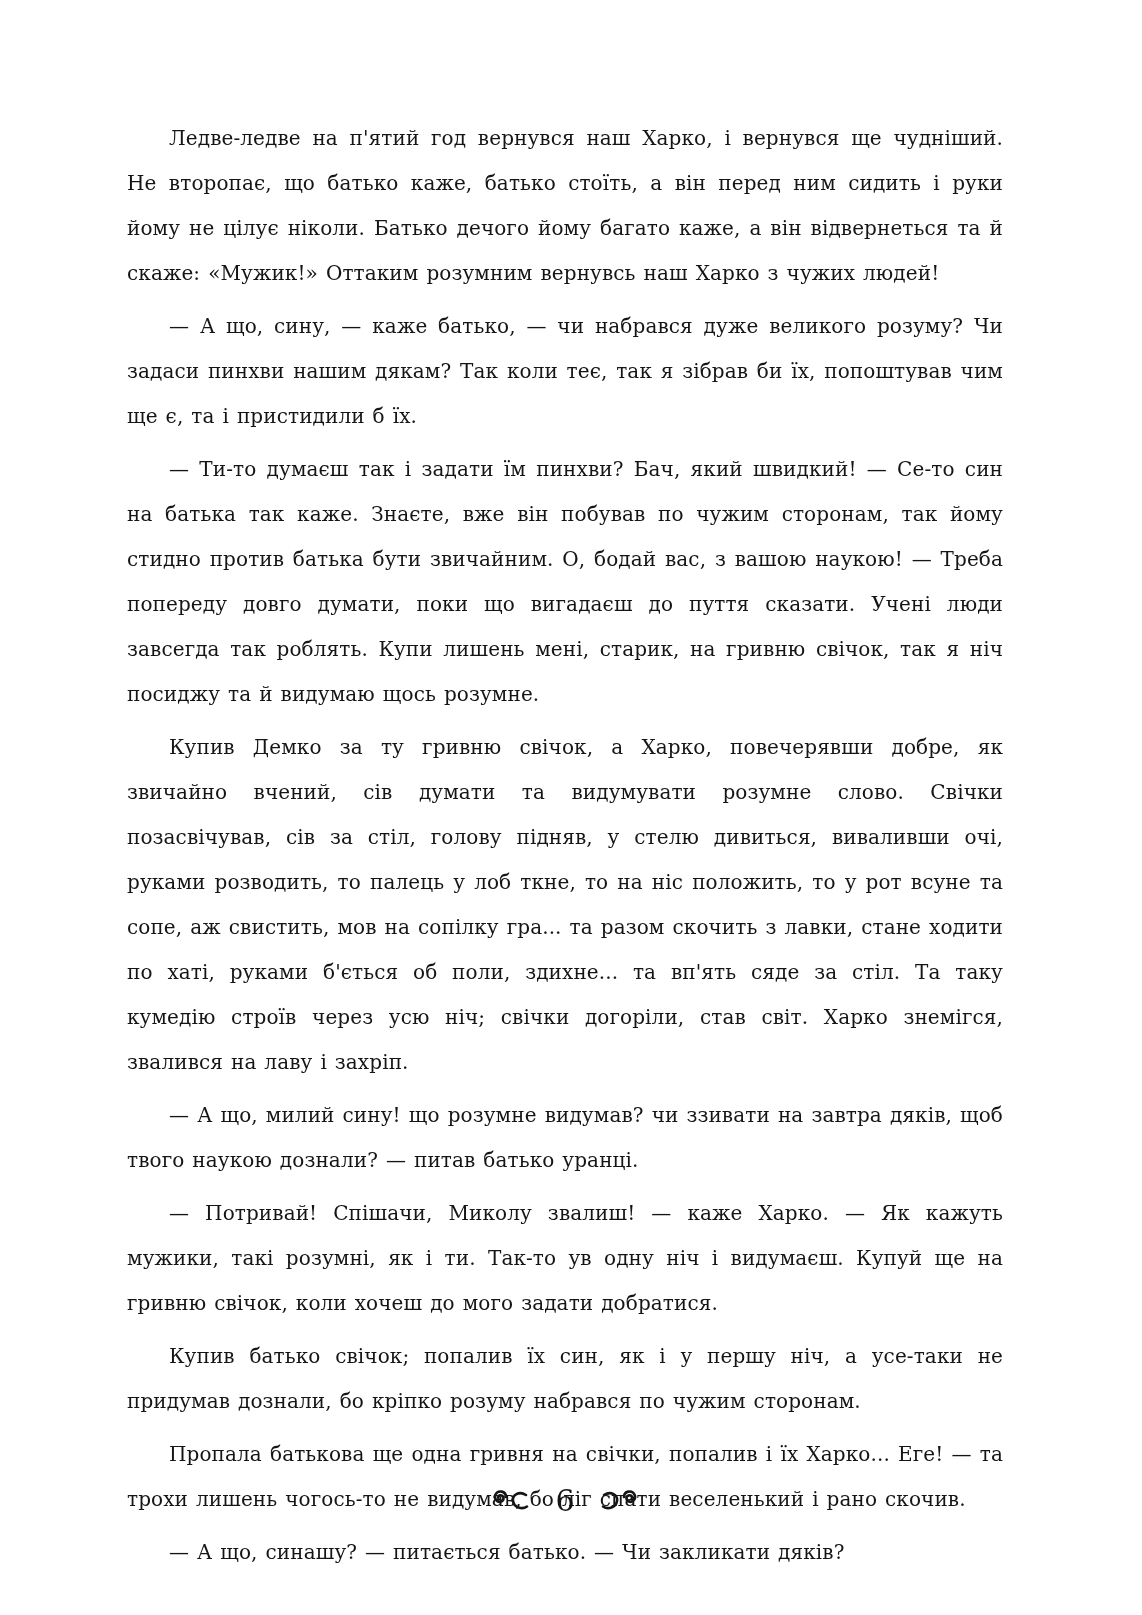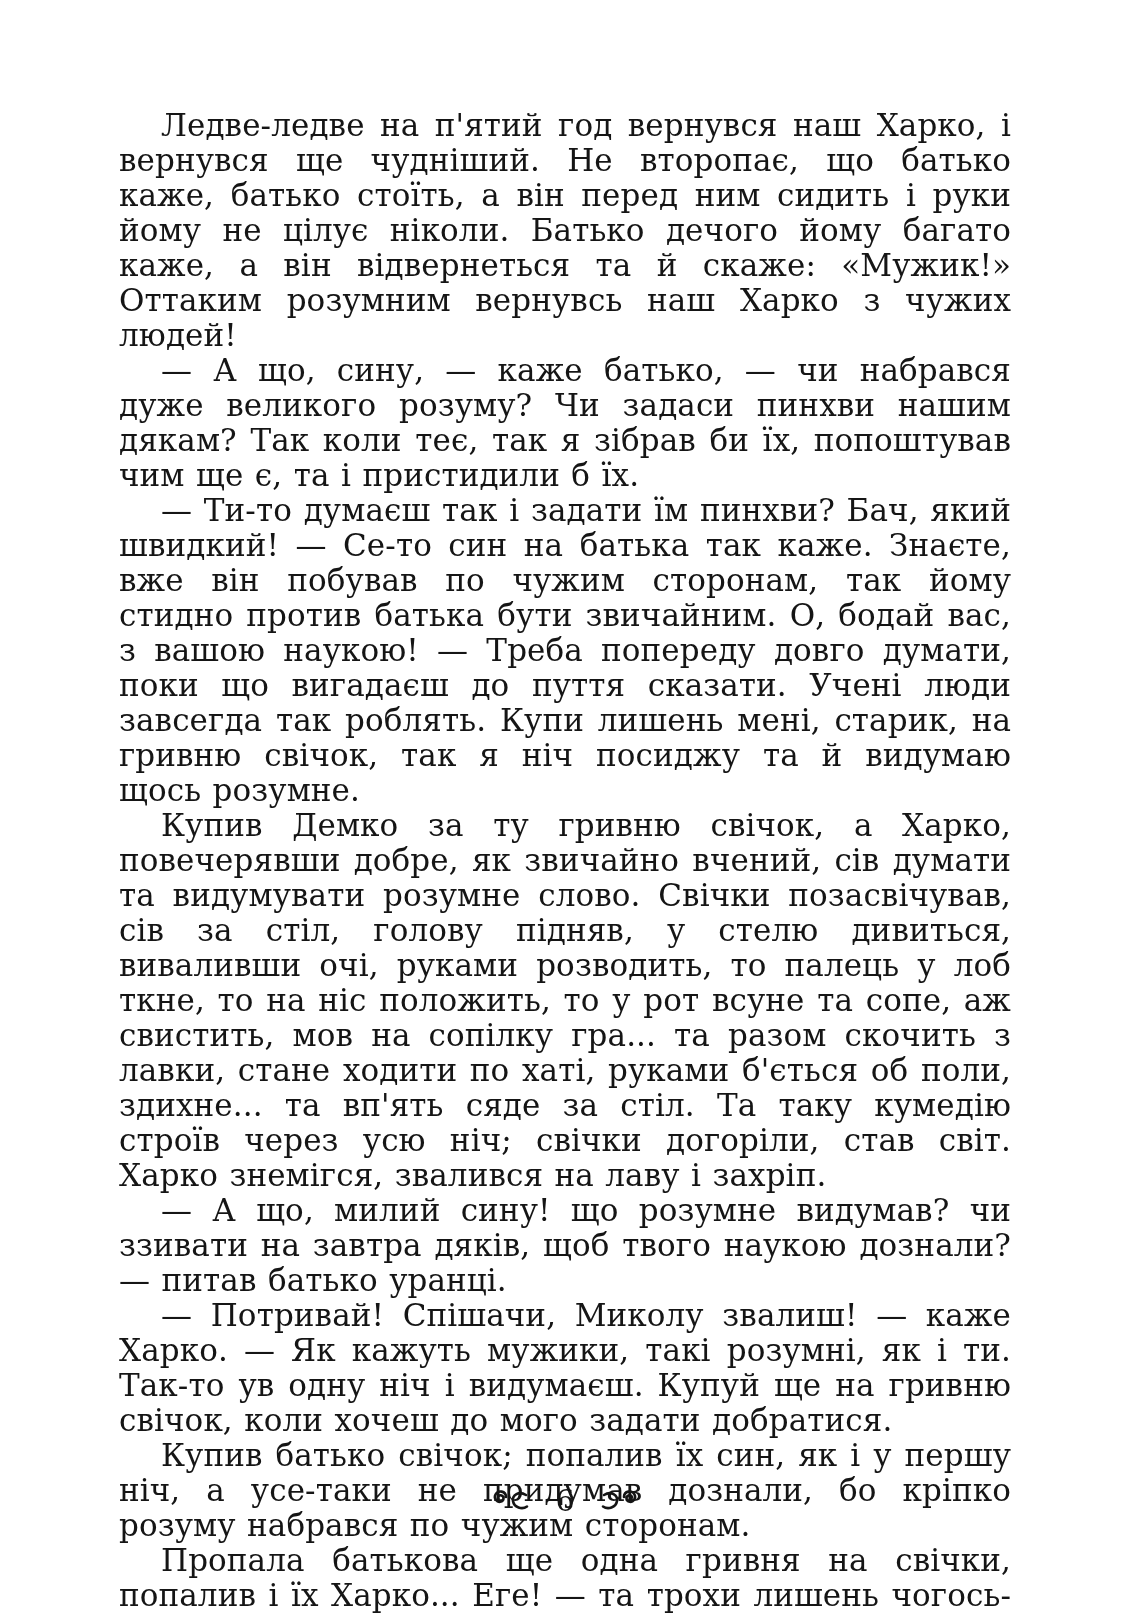--- a/index.html
+++ b/index.html
@@ -16,24 +16,24 @@
     color: #151515;
     overflow: hidden;
   }
   .text-block {
     position: absolute;
     top: 108px;
     left: 119px;
     width: 892px;
   }
   .text-block p {
-    margin: 0;
+    margin: 8px;
     padding: 0;
-    font-size: 31px;
-    line-height: 35px;
+    font-size: 20px;
+    line-height: 45px;
     text-align: justify;
     text-indent: 42px;
     letter-spacing: 0.1px;
     word-spacing: 1.5px;
   }
   .page-footer {
     position: absolute;
     left: 119px;
     width: 892px;
     top: 1484px;
@@ -60,20 +60,21 @@
 
   <div class="text-block">
     <p>Ледве-ледве на п'ятий год вернувся наш Харко, і вернувся ще чудніший. Не второпає, що батько каже, батько стоїть, а він перед ним сидить і руки йому не цілує ніколи. Батько дечого йому багато каже, а він відвернеться та й скаже: «Мужик!» Оттаким розумним вернувсь наш Харко з чужих людей!</p>
     <p>— А що, сину, — каже батько, — чи набрався дуже великого розуму? Чи задаси пинхви нашим дякам? Так коли теє, так я зібрав би їх, попоштував чим ще є, та і пристидили б їх.</p>
     <p>— Ти-то думаєш так і задати їм пинхви? Бач, який швидкий! — Се-то син на батька так каже. Знаєте, вже він побував по чужим сторонам, так йому стидно против батька бути звичайним. О, бодай вас, з вашою наукою! — Треба попереду довго думати, поки що вигадаєш до пуття сказати. Учені люди завсегда так роблять. Купи лишень мені, старик, на гривню свічок, так я ніч посиджу та й видумаю щось розумне.</p>
     <p>Купив Демко за ту гривню свічок, а Харко, повечерявши добре, як звичайно вчений, сів думати та видумувати розумне слово. Свічки позасвічував, сів за стіл, голову підняв, у стелю дивиться, виваливши очі, руками розводить, то палець у лоб ткне, то на ніс положить, то у рот всуне та сопе, аж свистить, мов на сопілку гра... та разом скочить з лавки, стане ходити по хаті, руками б'ється об поли, здихне... та вп'ять сяде за стіл. Та таку кумедію строїв через усю ніч; свічки догоріли, став світ. Харко знемігся, звалився на лаву і захріп.</p>
     <p>— А що, милий сину! що розумне видумав? чи ззивати на завтра дяків, щоб твого наукою дознали? — питав батько уранці.</p>
     <p>— Потривай! Спішачи, Миколу звалиш! — каже Харко. — Як кажуть мужики, такі розумні, як і ти. Так-то ув одну ніч і видумаєш. Купуй ще на гривню свічок, коли хочеш до мого задати добратися.</p>
     <p>Купив батько свічок; попалив їх син, як і у першу ніч, а усе-таки не придумав дознали, бо кріпко розуму набрався по чужим сторонам.</p>
     <p>Пропала батькова ще одна гривня на свічки, попалив і їх Харко... Еге! — та трохи лишень чогось-то не видумав, бо ліг спати веселенький і рано скочив.</p>
+    <p>— А що, синашу? — питається батько. — Чи закликати дяків?</p>
   </div>
 
   <div class="page-footer">
     <span class="fleuron">
       <svg width="42" height="26" viewBox="0 0 42 26" aria-hidden="true">
         <path d="M17,9 C17,3 9,1.5 6.5,6.5 C4.5,10.5 8,15 12,13.5 C15,12.5 15.5,8.5 12.5,7.5 C10,6.7 8,9 9.5,11" fill="none" stroke="#151515" stroke-width="2.6" stroke-linecap="round"></path>
         <path d="M37,7 C30,2.5 23,7 24,13 C25,19.5 33,22 38,18.5" fill="none" stroke="#151515" stroke-width="2.6" stroke-linecap="round"></path>
       </svg>
     </span>
     <span class="page-number">6</span>

